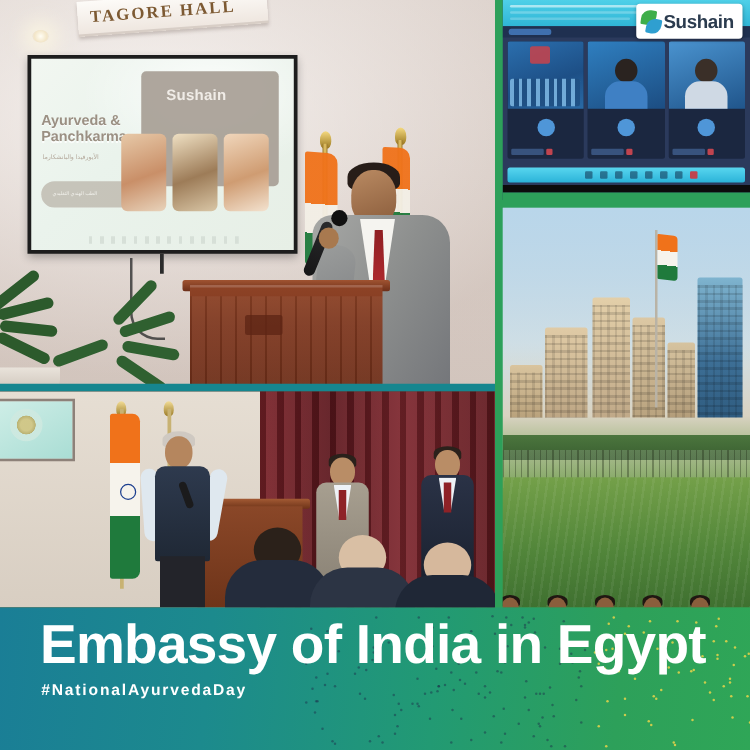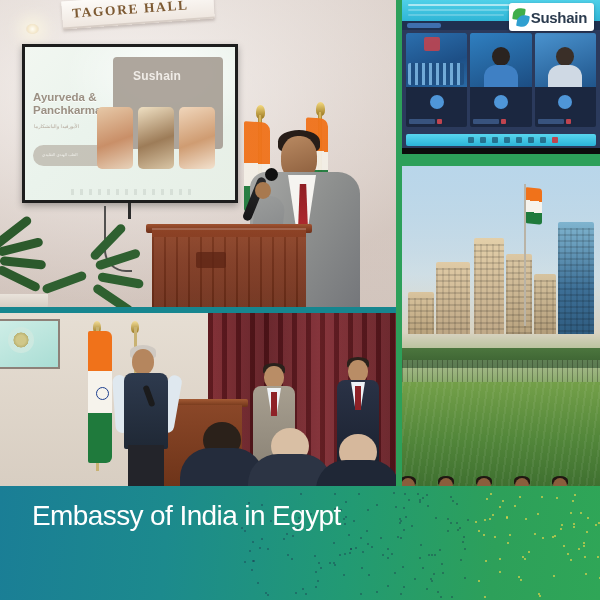--- a/index.html
+++ b/index.html
@@ -245,21 +245,21 @@
   #sep-v{left:396px;top:0;width:6px;height:486px;}
   #sep-h-right{left:396px;top:160px;width:204px;height:6px;}
   #sep-h-left{left:0;top:307px;width:396px;height:6px;background:#16868f;}
 
   
   .banner{position:absolute;left:0;top:486px;width:600px;height:114px;
     background:linear-gradient(95deg,#1a7e96 0%,#1c8a8d 28%,#229a73 58%,#2da05a 82%,#2fa657 100%);
     overflow:hidden;}
   .banner .confetti{position:absolute;inset:0;}
   .banner .confetti span{position:absolute;width:2px;height:2px;border-radius:50%;}
-  .headline{font-weight:400;font-size:28px;line-height:40px;letter-spacing:-.6px;color:#ffffff;
+  .headline{font-weight:700;font-size:44px;line-height:40px;letter-spacing:-.6px;color:#ffffff;
     white-space:nowrap;}
   .hashtag{position:absolute;left:33px;top:545px;font-weight:700;font-size:12.5px;
     letter-spacing:1.45px;color:#ffffff;white-space:nowrap;}
 </style>
 </head>
 <body>
 
 <div class="canvas">
 
   <div class="tile" id="tile-hall">
@@ -692,14 +692,15 @@
         <span style="left: 375.5px; top: 18.3px; background: rgb(29, 43, 74); opacity: 0.45;"></span>
         <span style="left: 491.9px; top: 28.2px; background: rgb(232, 212, 74); opacity: 0.85;"></span>
         <span style="left: 572.5px; top: 36.8px; background: rgb(232, 212, 74); opacity: 0.85;"></span>
         <span style="left: 367px; top: 22.9px; background: rgb(29, 43, 74); opacity: 0.45;"></span>
         <span style="left: 425.7px; top: 8.2px; background: rgb(29, 43, 74); opacity: 0.45;"></span>
         <span style="left: 483.8px; top: 109.5px; background: rgb(232, 212, 74); opacity: 0.85;"></span>
         <span style="left: 464.2px; top: 91.2px; background: rgb(29, 43, 74); opacity: 0.45;"></span>
       </div>
   </div>
   <div class="headline banner-headline" style="position:absolute;left:32px;top:496px;">Embassy of India in Egypt</div>
+  <div class="hashtag">#NationalAyurvedaDay</div>
 
 </div>
 
 </body></html>

